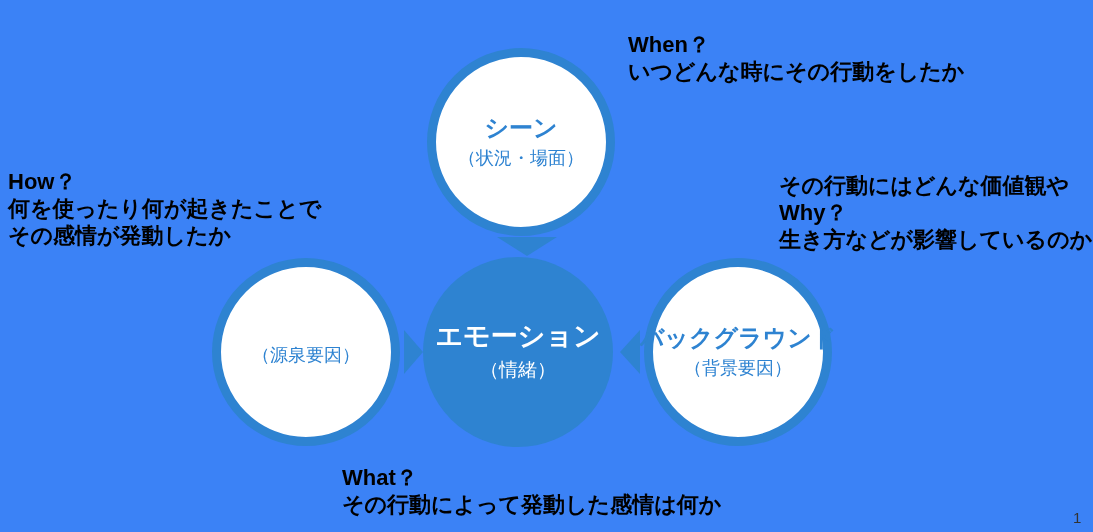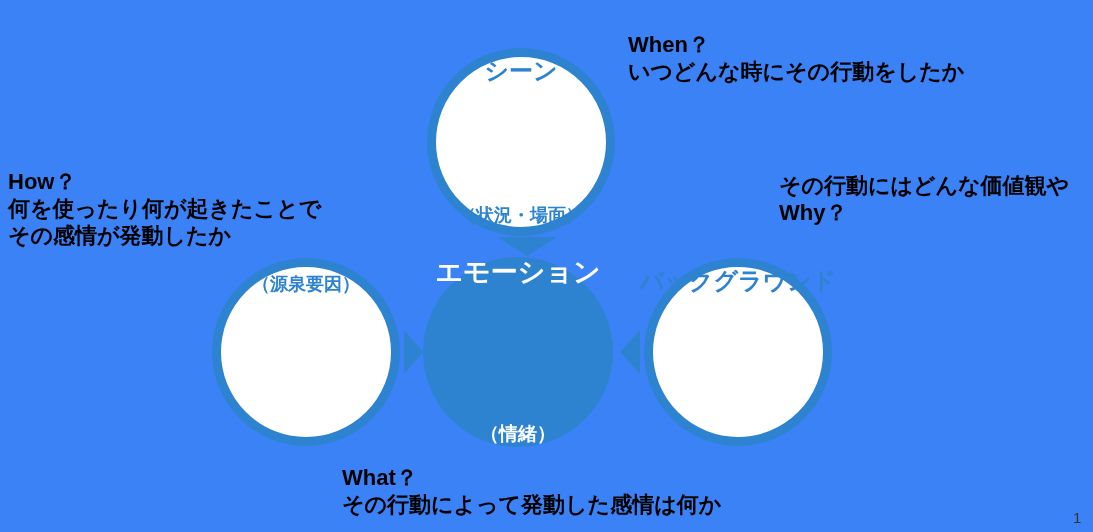--- a/index.html
+++ b/index.html
@@ -14,21 +14,21 @@
     padding-left: 40px;
   }
   
   .circle {
     position: absolute;
     border-radius: 50%;
     box-sizing: border-box;
     display: flex;
     flex-direction: column;
     align-items: center;
-    justify-content: space-between;
+    justify-content: center;
     text-align: center;
   }
   .circle.outlined {
     border: 9px solid var(--accent);
     background: #ffffff;
     color: var(--accent);
   }
   .circle.filled {
     background: var(--accent);
     color: #ffffff;
@@ -38,21 +38,21 @@
   #circle-background { left: 644px; top: 258px; width: 188px; height: 188px; }
   #circle-emotion    { left: 423px; top: 257px; width: 190px; height: 190px; }
   .circle-title {
     font-size: 24px;
     font-weight: bold;
     white-space: nowrap;
     line-height: 1.15;
   }
   .circle-sub {
     font-size: 18px;
-    font-weight: bold;
+    font-weight: normal;
     white-space: nowrap;
     margin-top: 5px;
   }
   #circle-emotion .circle-title { font-size: 27px; }
   #circle-emotion .circle-sub   { font-size: 19px; }
   
   .arrow { position: absolute; width: 0; height: 0; }
   #arrow-from-scene {
     left: 497px; top: 237px;
     border-left: 30px solid transparent;
@@ -105,38 +105,40 @@
 
   <div class="annotation" id="ann-how">
     <div>How？</div>
     <div>何を使ったり何が起きたことで</div>
     <div>その感情が発動したか</div>
   </div>
 
   <div class="annotation" id="ann-why">
     <div>その行動にはどんな価値観や</div>
     <div>Why？</div>
+    <div>生き方などが影響しているのか</div>
   </div>
 
   <div class="annotation" id="ann-what">
     <div>What？</div>
     <div>その行動によって発動した感情は何か</div>
   </div>
 
   <div class="circle outlined" id="circle-scene">
     <div class="circle-title">シーン</div>
     <div class="circle-sub">（状況・場面）</div>
   </div>
 
   <div class="circle outlined" id="circle-driver">
     <div class="circle-sub">（源泉要因）</div>
   </div>
 
   <div class="circle outlined" id="circle-background">
     <div class="circle-title">バックグラウンド</div>
+    <div class="circle-sub">（背景要因）</div>
   </div>
 
   <div class="circle filled" id="circle-emotion">
     <div class="circle-title">エモーション</div>
     <div class="circle-sub">（情緒）</div>
   </div>
 
   <div class="arrow" id="arrow-from-scene"></div>
   <div class="arrow" id="arrow-from-driver"></div>
   <div class="arrow" id="arrow-from-background"></div>

